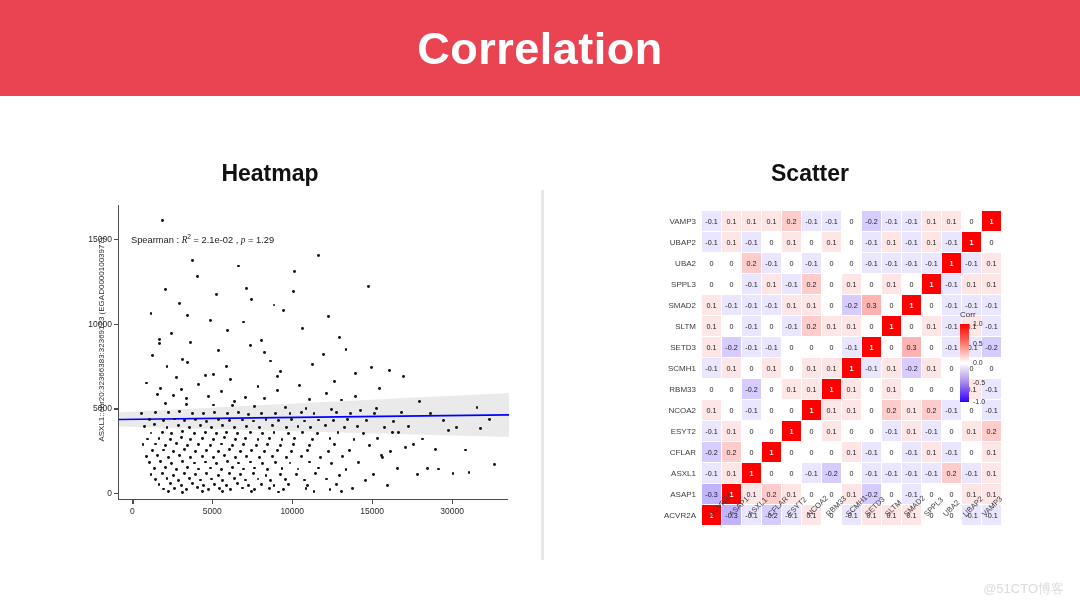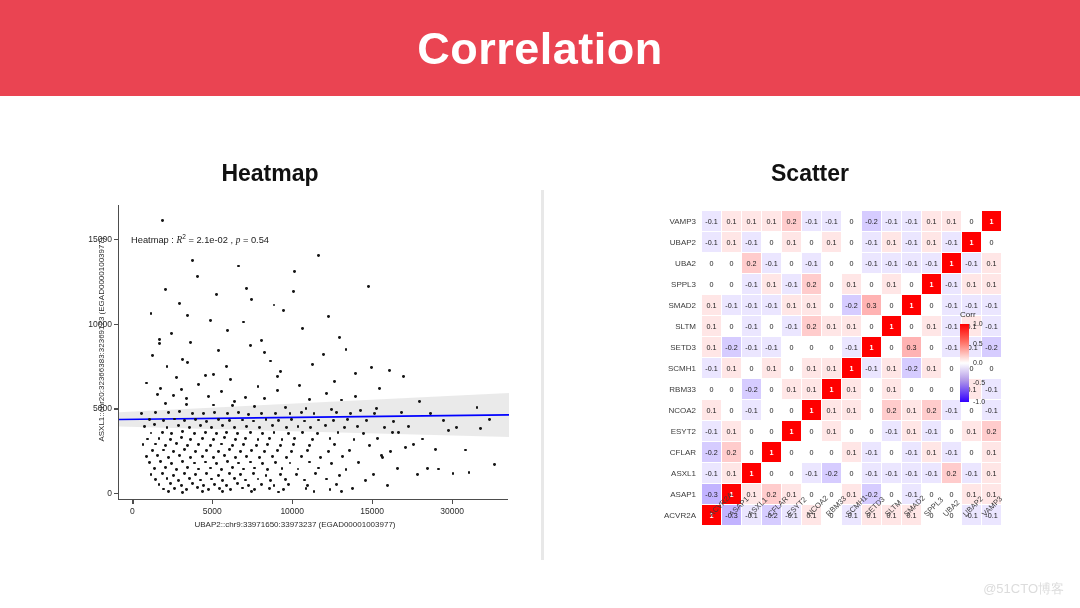--- a/index.html
+++ b/index.html
@@ -226,29 +226,28 @@
   <div id="header-title">Correlation</div>
 </div>
 
 <div id="panel-divider"></div>
 
 <div class="panel-title" id="scatter-title">Heatmap</div>
 <div class="panel-title" id="heatmap-title">Scatter</div>
 
 <div id="scatter-panel">
   <div id="scatter-ylab">ASXL1::chr20:32366383:32369123 (EGAD00001003977)</div>
-  <div id="scatter-xlab">UBAP2::chr9:33971650:33973237 (EGAD00001003977)</div>
   <div id="scatter-plotarea">
       <svg width="390" height="295" style="position: absolute; left: 0px; top: 0px;">
         <polygon points="0.0,207.3 390.0,187.9 390.0,231.9 0.0,221.6" fill="#e6e6e6" opacity="0.85"></polygon>
         <line x1="0" y1="214.46839080459768" x2="390" y2="209.89080459770116" stroke="#0000ff" stroke-width="1.6"></line>
       </svg>
     <div id="regression-band"></div>
     <div id="regression-line"></div>
-    <div id="scatter-annotation"><span>Heatmap : </span><span><i>R</i></span><sup>2</sup><span> = 2.1e-02 , </span><span><i>p</i></span><span> = 0.54</span></div>
+    <div id="scatter-annotation"><span>Spearman : </span><span><i>R</i></span><sup>2</sup><span> = 2.1e-02 , </span><span><i>p</i></span><span> = 1.29</span></div>
   <div class="dot" style="left: 41.7057px; top: 13.8086px; background: rgb(20, 20, 20);"></div>
       <div class="dot" style="left: 198.345px; top: 49.4121px; background: rgb(20, 20, 20);"></div>
       <div class="dot" style="left: 44.9025px; top: 83.3201px; background: rgb(20, 20, 20);"></div>
       <div class="dot" style="left: 96.05px; top: 88.4063px; background: rgb(20, 20, 20);"></div>
       <div class="dot" style="left: 131.214px; top: 93.4925px; background: rgb(20, 20, 20);"></div>
       <div class="dot" style="left: 153.591px; top: 98.5787px; background: rgb(20, 20, 20);"></div>
       <div class="dot" style="left: 67.2795px; top: 108.751px; background: rgb(20, 20, 20);"></div>
       <div class="dot" style="left: 123.222px; top: 115.533px; background: rgb(20, 20, 20);"></div>
       <div class="dot" style="left: 182.361px; top: 122.314px; background: rgb(20, 20, 20);"></div>
       <div class="dot" style="left: 219.124px; top: 130.791px; background: rgb(20, 20, 20);"></div>

